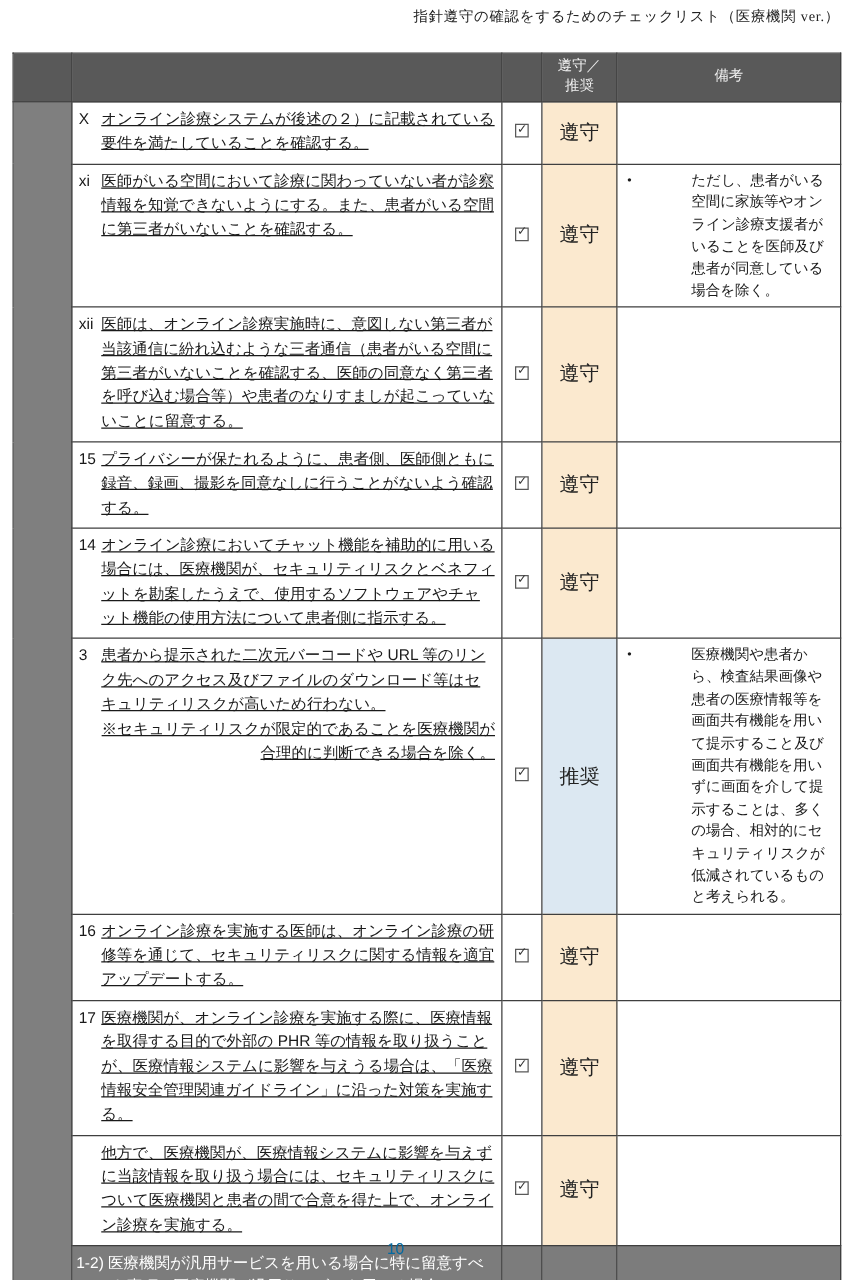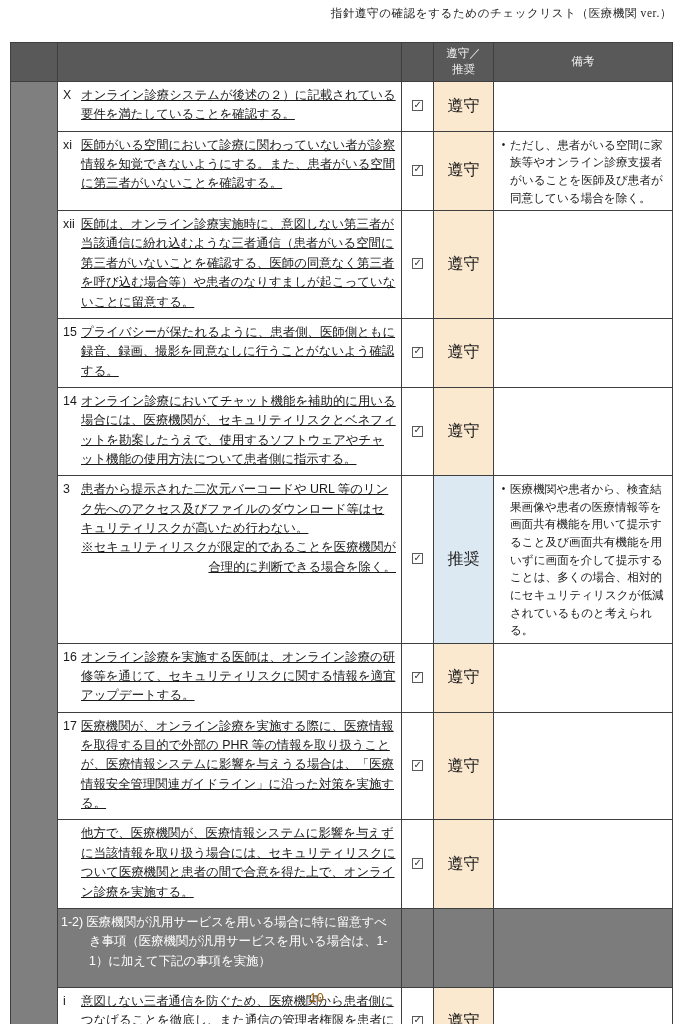--- a/index.html
+++ b/index.html
@@ -104,21 +104,21 @@
     line-height: 1.52;
     background: #fff;
   }
   .remark { display: flex; }
   .remark .bullet {
     flex: 0 0 13px;
     text-align: center;
     font-size: 10px;
     padding-top: 1px;
   }
-  .remark .remark-text { flex: 1; }
+  .remark .remark-text { flex: 1; margin-left: 43px; }
   tr.dashed-top td.chk-cell,
   tr.dashed-top td.status-cell,
   tr.dashed-top td.remark-cell { border-top: 1px dotted #8a8a8a; }
 
   tr.section-row td {
     background: var(--section-bg, #7c7c7c);
   }
   tr.section-row td.section-text-cell {
     color: #ffffff;
     font-size: 12.4px;
@@ -126,23 +126,23 @@
     vertical-align: top;
     padding: 4px 5px 16px 31px;
     text-indent: -28px;
   }
   .page-number {
     position: absolute;
     bottom: 18px;
     left: 0;
     width: 633px;
     text-align: center;
-    font-family: Liberation Mono, monospace;
+    font-family: Liberation Sans, sans-serif;
     font-size: 12.5px;
-    color: #a16207;
+    color: #0369a1;
   }
 </style>
 </head>
 <body>
 
 <div class="doc-title">指針遵守の確認をするためのチェックリスト（医療機関 ver.）</div>
 
 <table class="checklist">
   <colgroup>
     <col class="c-side">

